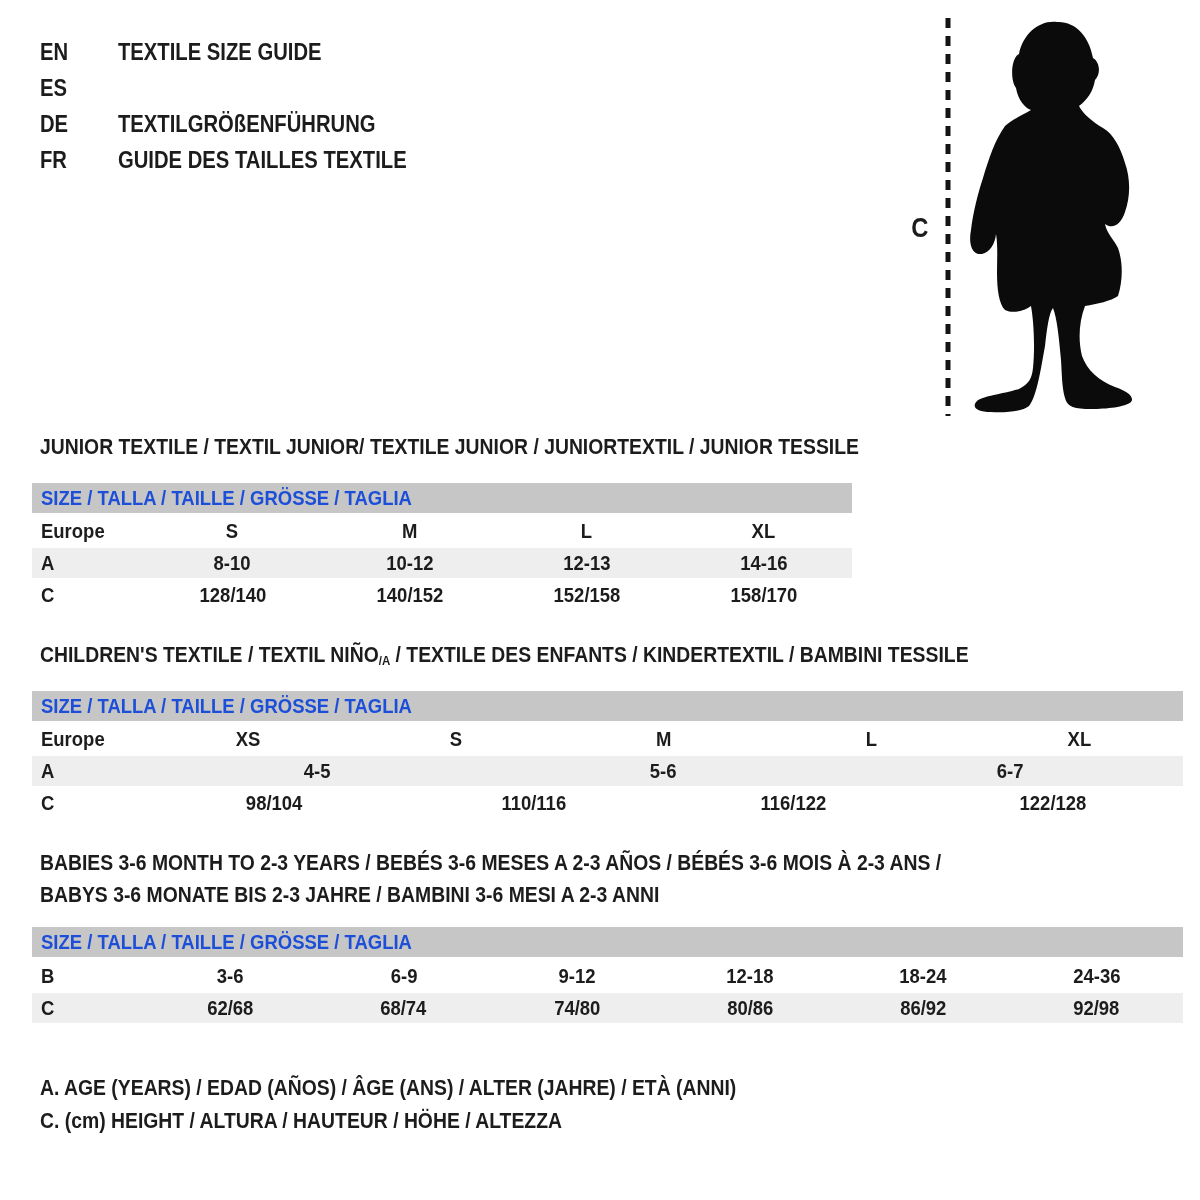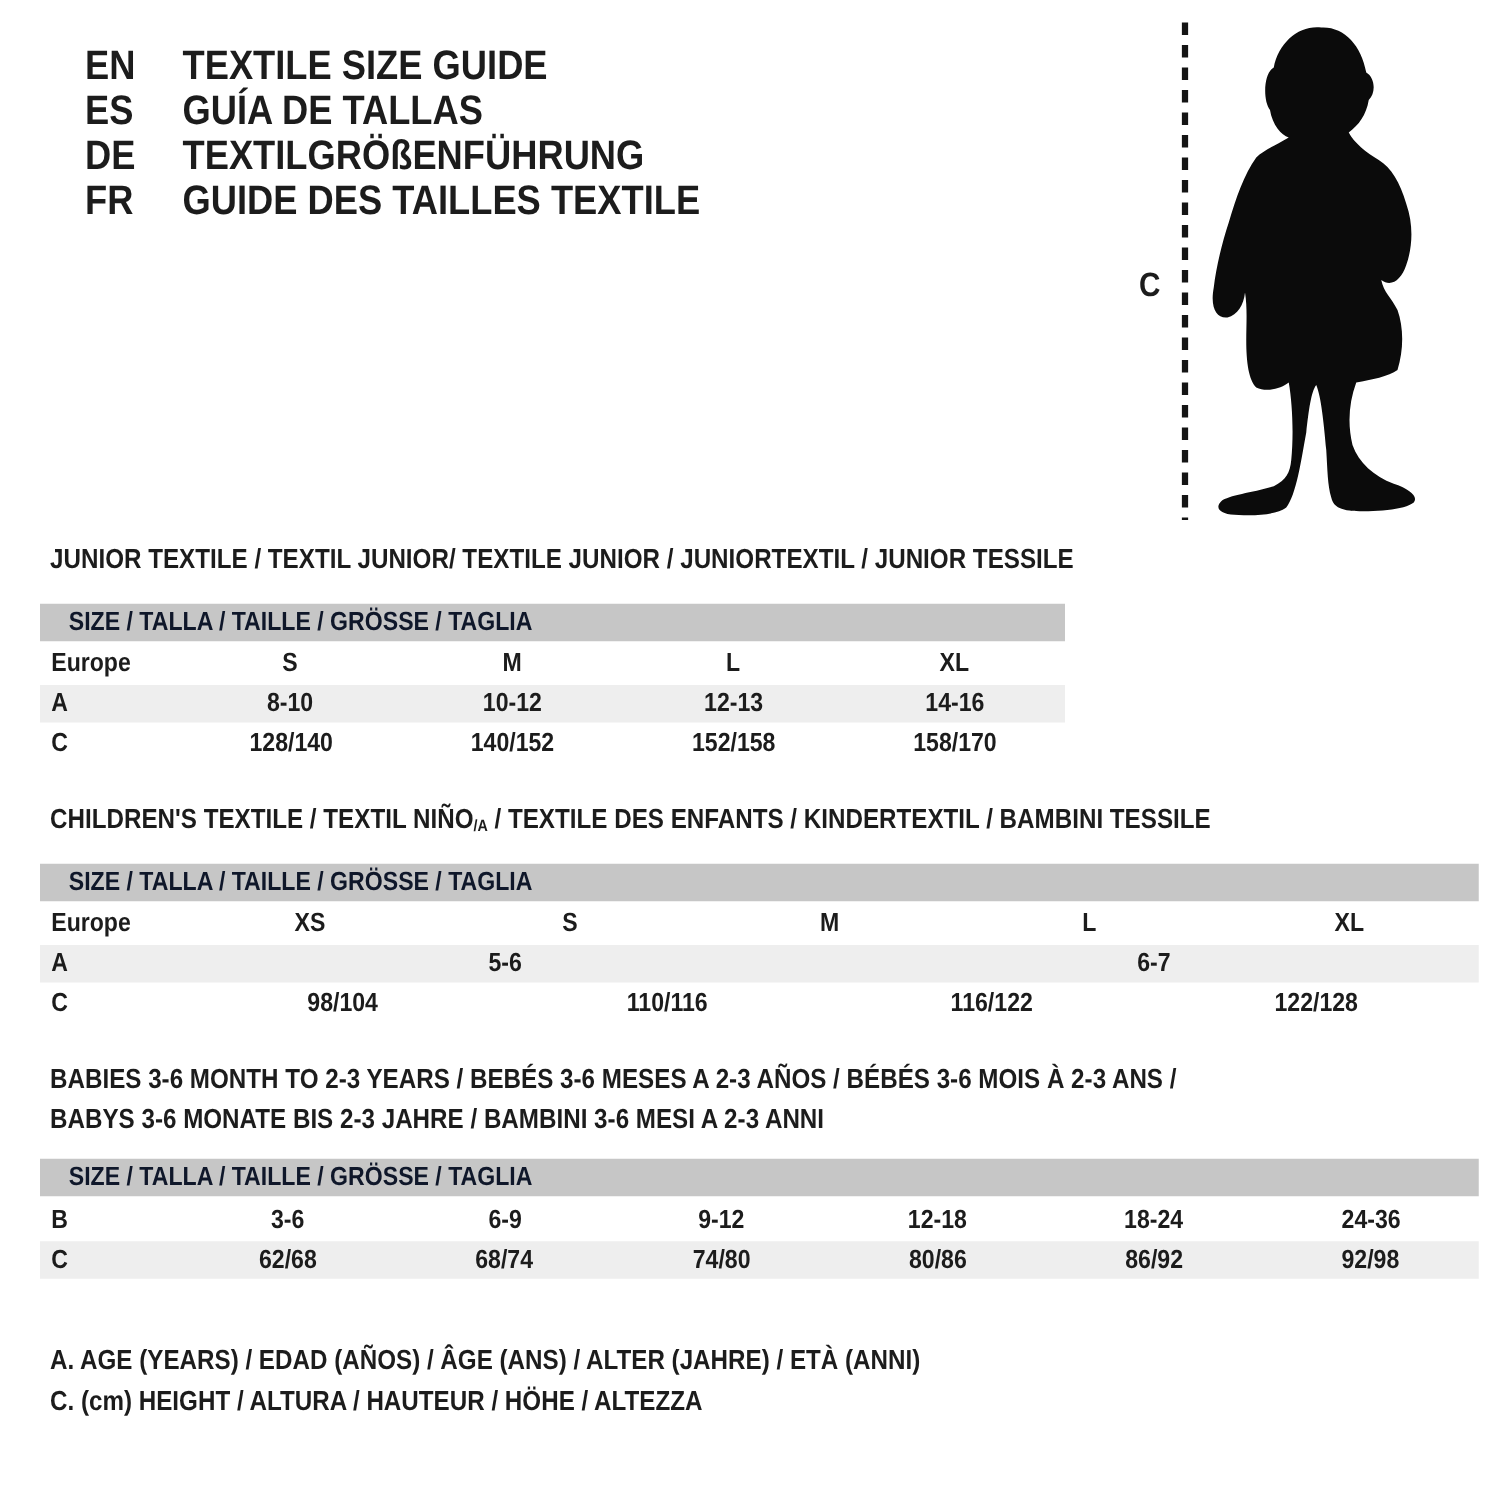--- a/index.html
+++ b/index.html
@@ -13,35 +13,35 @@
     font-family:"Liberation Sans","DejaVu Sans",sans-serif;
     font-weight:700;color:var(--ink);
     -webkit-font-smoothing:antialiased;
   }
   
   .cx{display:inline-block;transform:scaleX(0.88);white-space:nowrap;}
   .cxl{display:inline-block;transform:scaleX(0.88);transform-origin:0 50%;white-space:nowrap;}
 
   
   .langs{position:absolute;left:40px;top:34px;}
-  .lang-row{height:36px;line-height:36px;font-size:33px;display:flex;margin-left:28px;}
+  .lang-row{height:36px;line-height:36px;font-size:23px;display:flex;}
   .lang-code{width:78px;flex:0 0 78px;}
 
   
   .fig-dash{position:absolute;left:944px;top:16px;}
   .fig-c{position:absolute;left:903px;top:213px;font-size:27px;width:34px;text-align:center;}
   .fig-baby{position:absolute;left:955px;top:8px;}
 
   
   .sec-title{position:absolute;font-size:22px;line-height:24px;}
   .sub{font-size:13px;vertical-align:-3px;}
 
   
   .table{position:absolute;font-size:21px;}
-  .band{height:30px;line-height:30px;background:var(--band);padding-left:23px;margin-bottom:3px;color:#0f172a;}
+  .band{height:30px;line-height:30px;background:var(--band);padding-left:9px;margin-bottom:3px;color:#1d4ed8;}
   .trow{display:flex;height:30px;line-height:30px;margin-bottom:2px;}
   .trow.alt{background:var(--rowalt);}
   .tlabel{flex:0 0 112px;width:112px;padding-left:9px;box-sizing:border-box;}
   .tcell{flex:1;text-align:center;}
 
   
   .legend{position:absolute;left:40px;top:1071px;font-size:22px;}
   .legend-line{height:33px;line-height:33px;display:block;}
 </style>
 </head>
@@ -49,21 +49,20 @@
 
 <div class="canvas">
 
   <div class="langs">
     <div class="lang-row">
       <span class="lang-code"><span class="cxl">EN</span></span>
       <span class="lang-label"><span class="cxl">TEXTILE SIZE GUIDE</span></span>
     </div>
     <div class="lang-row">
       <span class="lang-code"><span class="cxl">ES</span></span>
-      <span class="lang-label"><span class="cxl">GUÍA DE TALLAS</span></span>
     </div>
     <div class="lang-row">
       <span class="lang-code"><span class="cxl">DE</span></span>
       <span class="lang-label"><span class="cxl">TEXTILGRÖßENFÜHRUNG</span></span>
     </div>
     <div class="lang-row">
       <span class="lang-code"><span class="cxl">FR</span></span>
       <span class="lang-label"><span class="cxl">GUIDE DES TAILLES TEXTILE</span></span>
     </div>
   </div>
@@ -153,20 +152,21 @@
     <div class="trow">
       <span class="tlabel"><span class="cxl">Europe</span></span>
       <span class="tcell"><span class="cx">XS</span></span>
       <span class="tcell"><span class="cx">S</span></span>
       <span class="tcell"><span class="cx">M</span></span>
       <span class="tcell"><span class="cx">L</span></span>
       <span class="tcell"><span class="cx">XL</span></span>
     </div>
     <div class="trow alt">
       <span class="tlabel"><span class="cxl">A</span></span>
+      <span class="tcell"><span class="cx">4-5</span></span>
       <span class="tcell"><span class="cx">5-6</span></span>
       <span class="tcell"><span class="cx">6-7</span></span>
     </div>
     <div class="trow">
       <span class="tlabel"><span class="cxl">C</span></span>
       <span class="tcell"><span class="cx">98/104</span></span>
       <span class="tcell"><span class="cx">110/116</span></span>
       <span class="tcell"><span class="cx">116/122</span></span>
       <span class="tcell"><span class="cx">122/128</span></span>
     </div>

